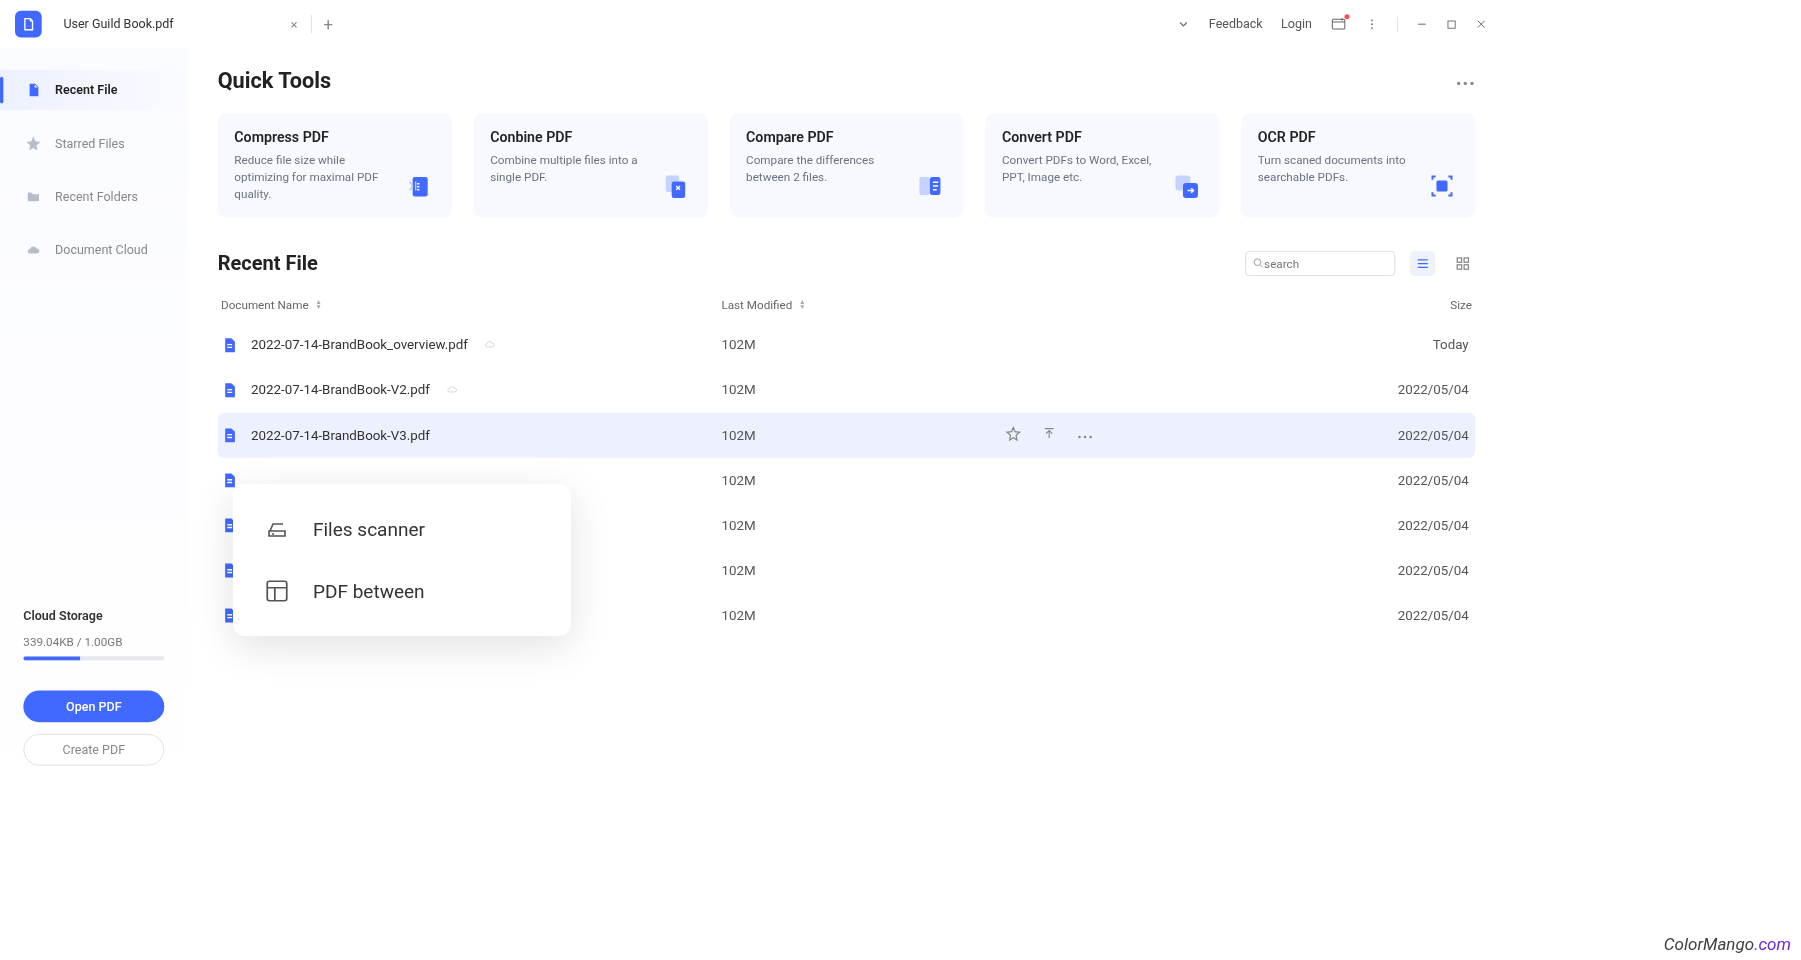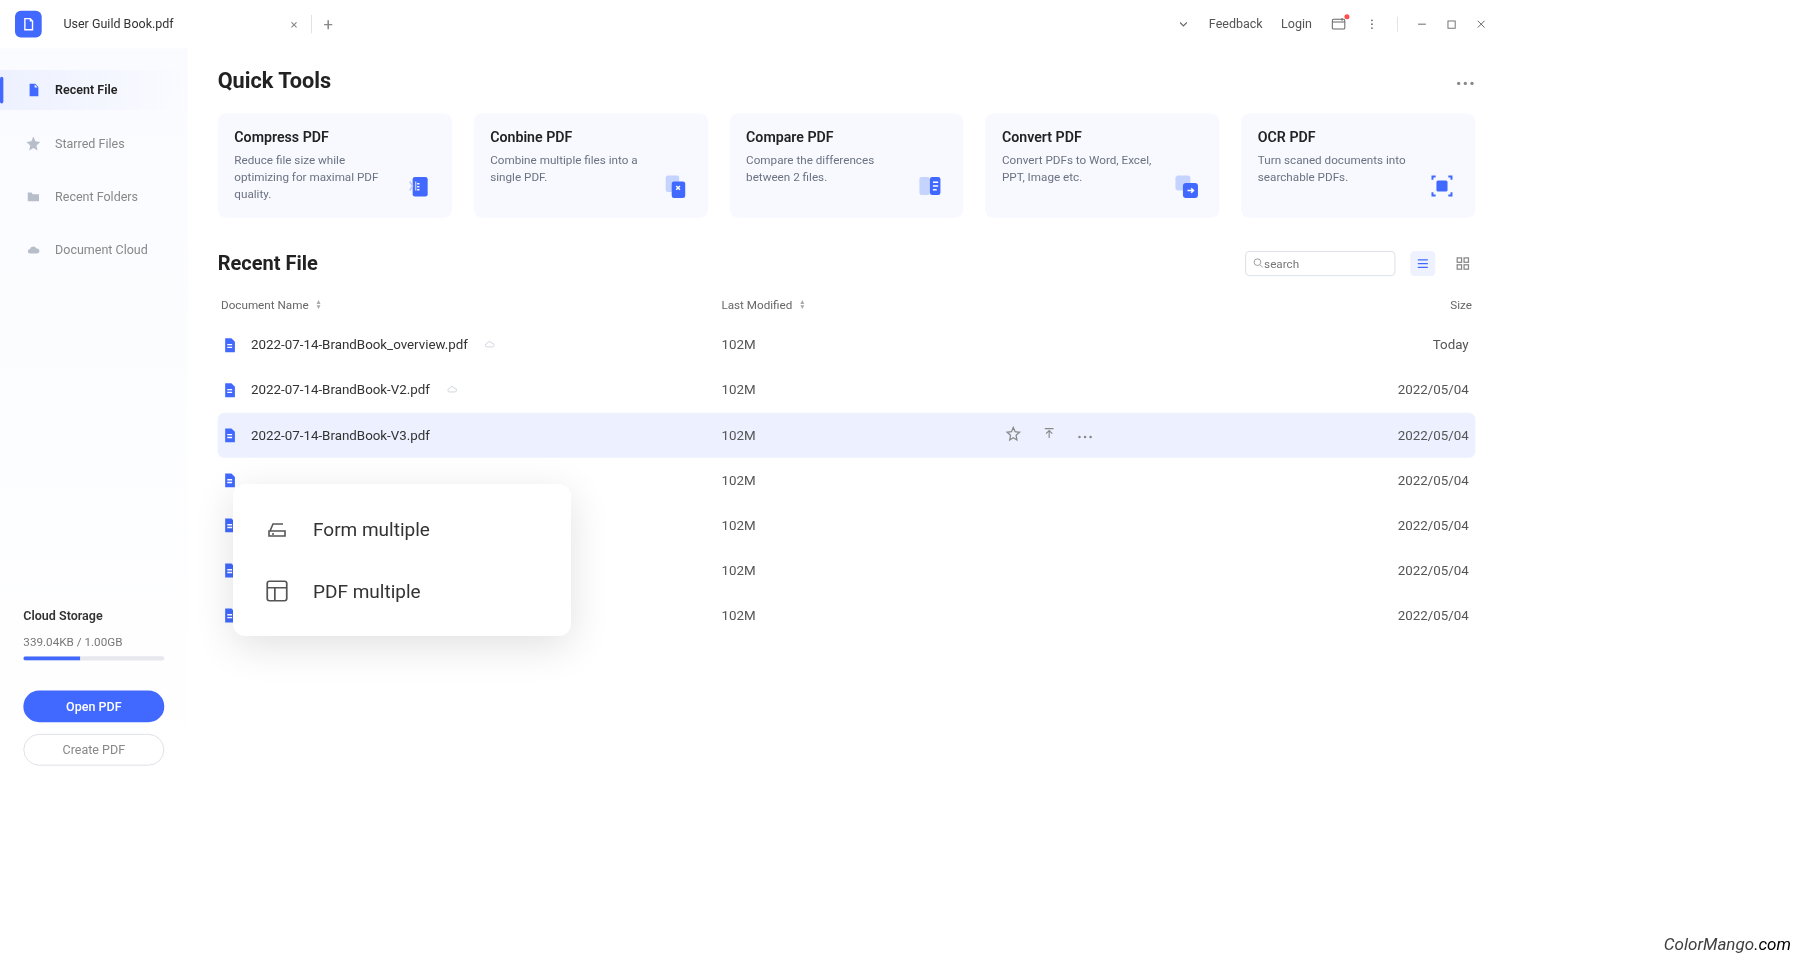--- a/index.html
+++ b/index.html
@@ -75,21 +75,21 @@
 .f-actions { display:flex; align-items:center; gap:24px; color:#888; }
 .f-size { margin-left:auto; width:120px; text-align:right; color:#555; }
 
 
 .popup { position:absolute; left:233px; top:484px; width:338px; background:#fff; border-radius:12px; box-shadow:0 10px 40px rgba(0,0,0,0.12); padding:14px 12px; z-index:50; }
 .popup-item { display:flex; align-items:center; gap:22px; height:62px; padding:0 18px; border-radius:10px; font-size:19px; color:#333; cursor:pointer; }
 .popup-item.active { background:#eef2ff; }
 .popup-icon { width:28px; height:28px; display:flex; align-items:center; justify-content:center; color:#555; }
 
 .watermark { position:absolute; right:10px; bottom:6px; font-size:17px; color:#ff9a3d; font-style:italic; }
-.watermark span { color:#000000; font-style:italic; }
+.watermark span { color:#6d28d9; font-style:italic; }
 </style>
 </head>
 <body>
 
 <div class="scale">
     <div class="app">
 
 <div class="topbar">
   <div class="logo">
     <svg viewBox="0 0 24 24" fill="#fff">
@@ -430,26 +430,26 @@
 </div>
   </div>
 
 <div class="popup">
   <div class="popup-item">
     <span class="popup-icon">
         <svg width="28" height="24" viewBox="0 0 24 24" fill="none" stroke="currentColor" stroke-width="1.6">
           <path d="M4 14h16v5H4zM5 14l3-7h10M7 17h2"></path>
         </svg>
       </span>
-    <span>Form multiple</span>
+    <span>Files scanner</span>
   </div>
   <div class="popup-item">
     <span class="popup-icon">
         <svg width="26" height="26" viewBox="0 0 24 24" fill="none" stroke="currentColor" stroke-width="1.6">
           <rect x="3" y="3" width="18" height="18" rx="2"></rect>
           <path d="M3 9h18M10 9v12"></path>
         </svg>
       </span>
-    <span>PDF multiple</span>
+    <span>PDF between</span>
   </div>
 </div>
 
 <div class="watermark"><span style="color:#404040">ColorMango</span><span>.com</span></div>
 
 </body></html>

